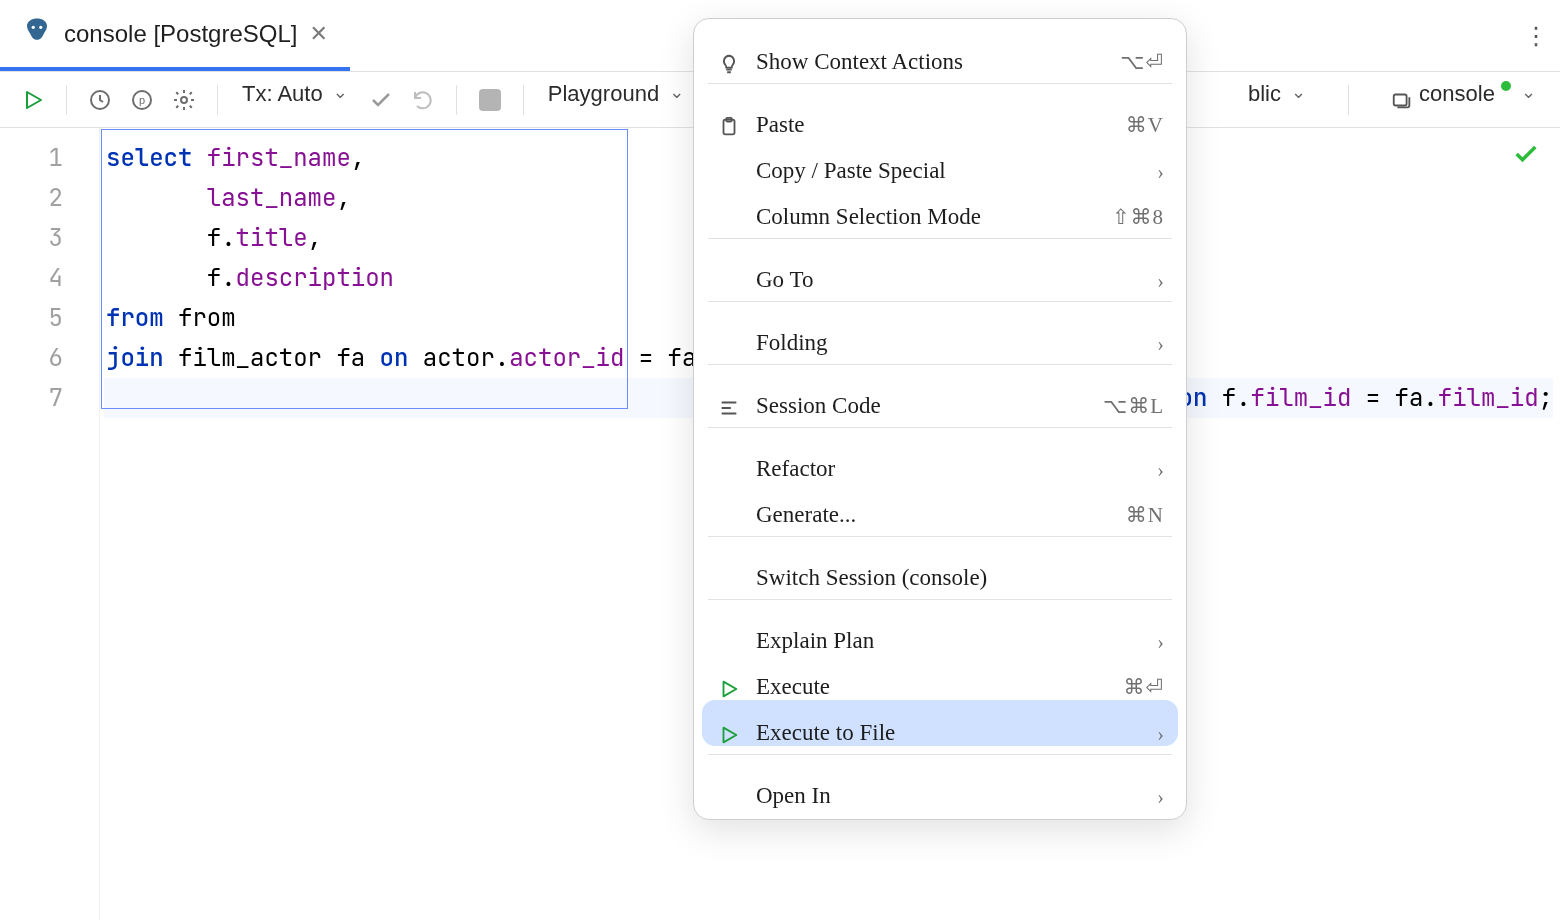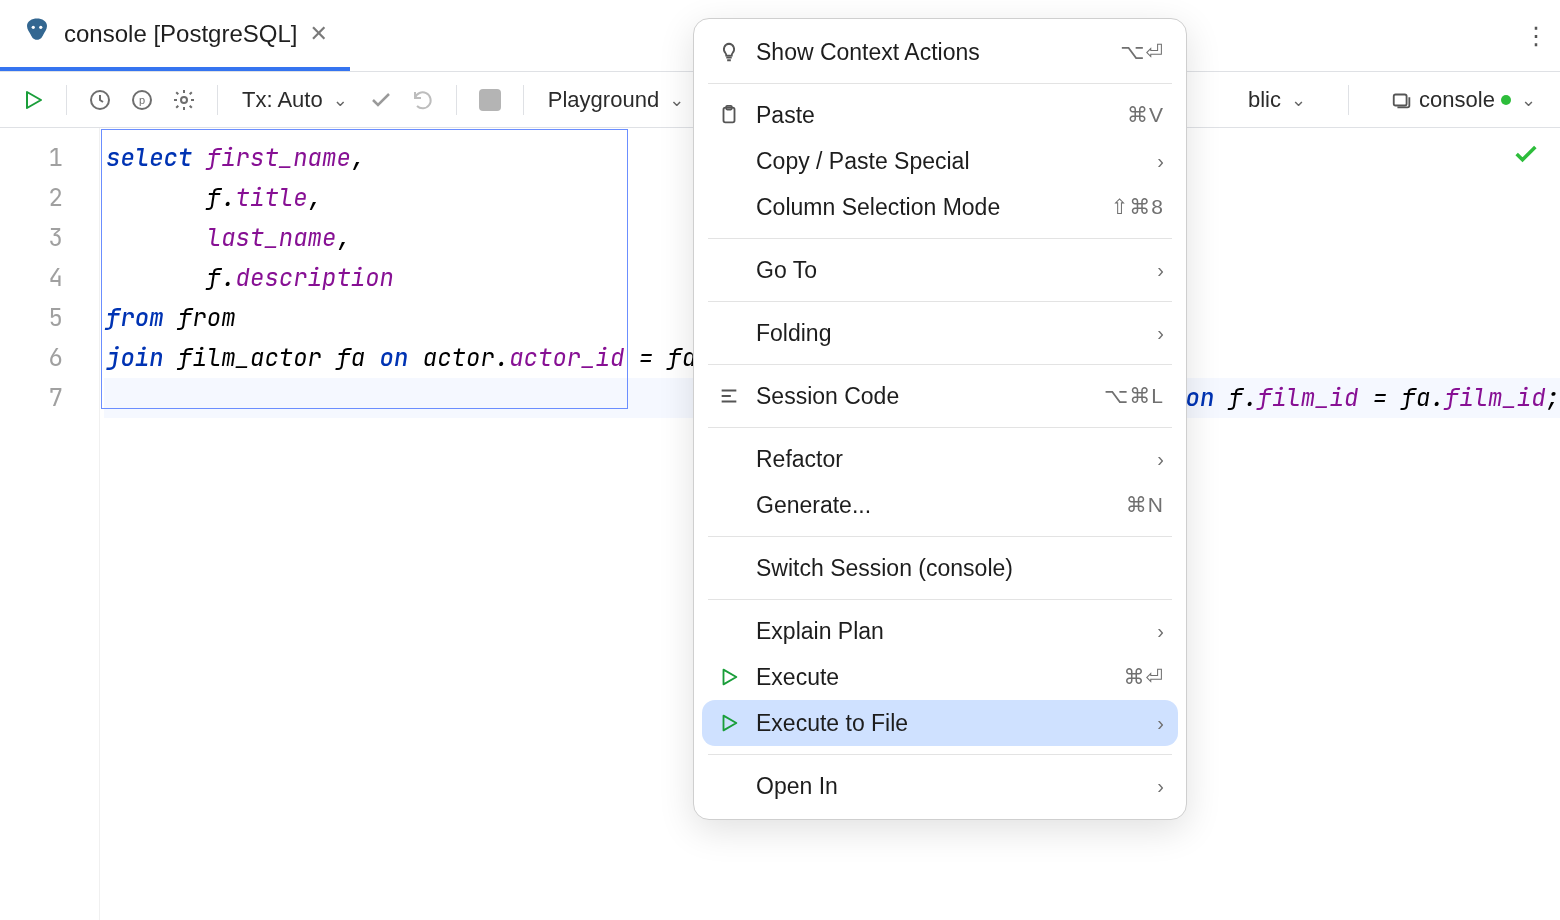--- a/index.html
+++ b/index.html
@@ -73,21 +73,21 @@
   }
   .tbtn {
     width: 38px; height: 38px;
     display:flex; align-items:center; justify-content:center;
     border-radius: 6px;
     color: #6e6e6e;
   }
   .tbtn svg { width: 24px; height: 24px; }
   .tbtn.green svg { stroke: var(--green); fill: none; }
   .ttext {
-    display:flex; align-items:center; gap:6px;
+    display:flex; gap:6px;
     padding: 0 10px; height: 38px;
     font-size: 22px;
   }
   .ttext .chev { color:#666; font-size:18px; margin-left:4px; }
   .toolbar .stop {
     width:22px; height:22px; border-radius:4px; background:#b4b4b4;
   }
   .toolbar-right {
     margin-left: auto;
     display:flex; align-items:center; gap: 20px;
@@ -111,26 +111,25 @@
     color: #a0a0a0;
     font-family: "JetBrains Mono","SF Mono",Menlo,Consolas,monospace;
     font-size: 24px;
     line-height: 40px;
     user-select:none;
     border-right: 1px solid #f0f0f0;
   }
   .gutter div { padding-right: 36px; }
   .code {
     flex:1;
-    padding: 10px 0 0 4px;
+    padding: 10px 7px 0 4px;
     font-family: "JetBrains Mono","SF Mono",Menlo,Consolas,monospace;
     font-size: 24px;
     line-height: 40px;
     position: relative;
-    font-style: italic;
   }
   .codeline { white-space: pre; padding-left: 2px; }
   .codeline.current { background: #f5f8ff; text-align: right; }
   .code .selbox {
     position:absolute;
     border: 1px solid #6b8eff;
     pointer-events:none;
   }
   .k { color: var(--keyword); font-weight: 500; }
   .f { color: var(--field); }
@@ -151,25 +150,26 @@
     width: 494px;
     background: var(--menu-bg);
     border: 1px solid #cfcfcf;
     border-radius: 16px;
     box-shadow: 0 10px 36px rgba(0,0,0,0.12);
     padding: 10px 8px;
     font-size: 23px;
   }
   .mi {
     display:flex;
-    align-items:center;
+    align-items:flex-end;
     height: 46px;
     padding: 0 14px;
     border-radius: 10px;
     gap: 14px;
+    font-family: Liberation Serif, serif;
   }
   .mi .icon { width: 26px; display:flex; align-items:center; justify-content:center; color:#555; }
   .mi .icon svg { width:22px; height:22px; }
   .mi .icon.blank { }
   .mi .label { flex:1; color:#1d1d1d; }
   .mi.disabled .label { color:#9a9a9a; }
   .mi .sc { color:#707070; font-size:21px; letter-spacing:1px; }
   .mi .sub { color:#707070; font-size:20px; }
   .mi.highlight { background: var(--menu-hover); border-radius: 13px; }
   .mdiv { height:1px; background:#e3e3e3; margin:8px 6px; }
@@ -273,22 +273,22 @@
       <div>2</div>
       <div>3</div>
       <div>4</div>
       <div>5</div>
       <div>6</div>
       <div>7</div>
     </div>
   <div class="code" id="code">
     <div class="selbox" style="left:1px; top:1px; width:527px; height:280px;"></div>
   <div class="codeline"><span class="k">select </span><span class="f">first_name</span><span class="p">,</span></div>
+      <div class="codeline"><span class="p">       </span><span class="f">last_name</span><span class="p">,</span></div>
       <div class="codeline"><span class="p">       f.</span><span class="f">title</span><span class="p">,</span></div>
-      <div class="codeline"><span class="p">       </span><span class="f">last_name</span><span class="p">,</span></div>
       <div class="codeline"><span class="p">       f.</span><span class="f">description</span></div>
       <div class="codeline"><span class="k">from </span><span class="p">from</span></div>
       <div class="codeline"><span class="k">join </span><span class="p">film_actor fa </span><span class="k">on </span><span class="p">actor.</span><span class="f">actor_id</span><span class="p"> = fa</span></div>
       <div class="codeline current"><span class="k">join </span><span class="p">film f </span><span class="k">on </span><span class="p">f.</span><span class="f">film_id</span><span class="p"> = fa.</span><span class="f">film_id</span><span class="p">;</span></div>
     </div>
   <div class="status-strip">
     <svg viewBox="0 0 24 24">
         <path d="M4 12l5 5L20 6"></path>
       </svg>
   </div>

